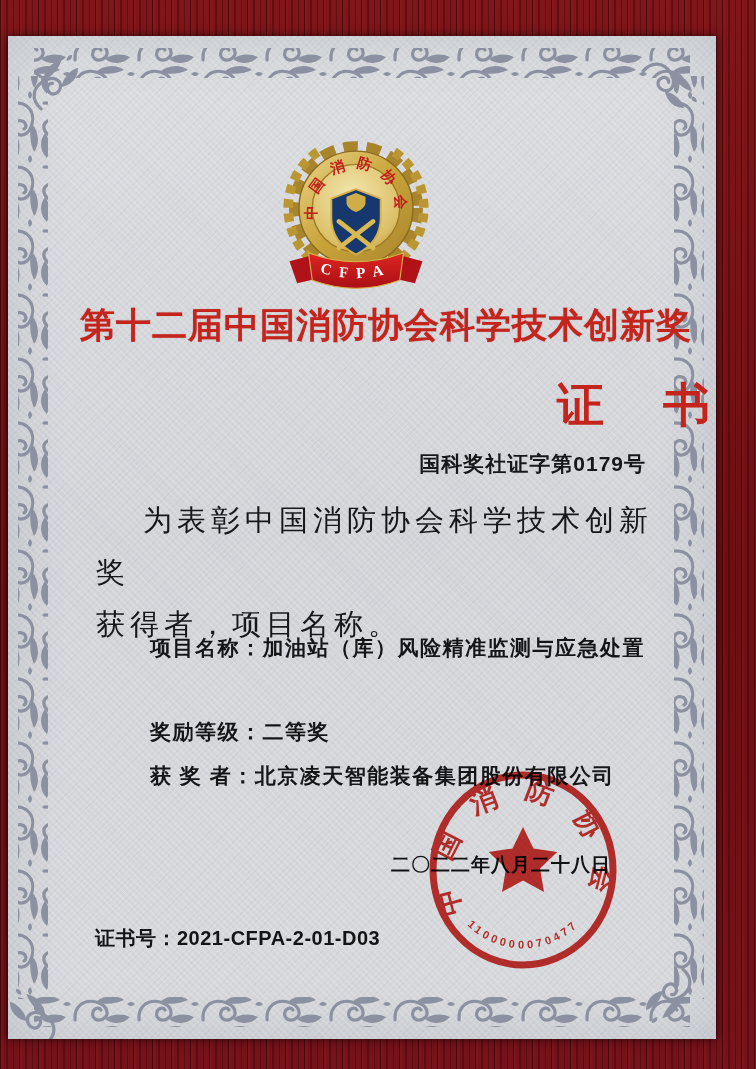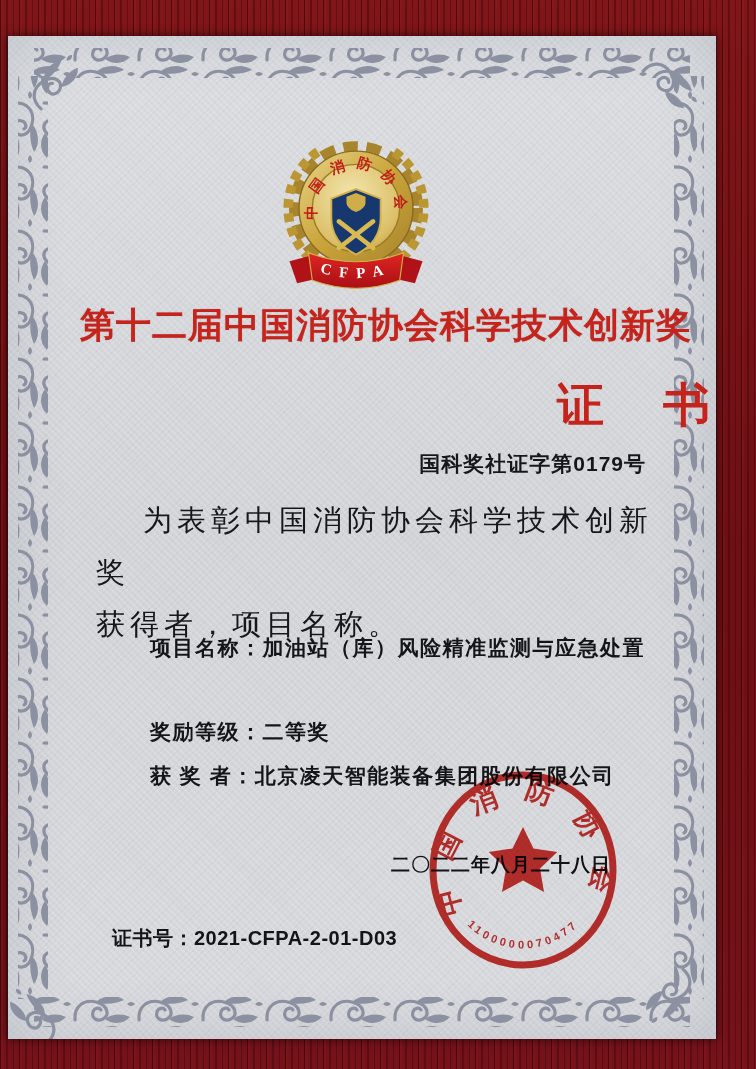--- a/index.html
+++ b/index.html
@@ -64,21 +64,21 @@
   .f3{left:142px;top:726px;}
   .seal{position:absolute;left:415px;top:731px;width:200px;height:210px;mix-blend-mode:multiply;}
   .dateline{
     position:absolute;left:383px;top:816px;
     color:#121215;font-size:19px;font-weight:bold;letter-spacing:1px;
     font-family:Liberation Sans, sans-serif;white-space:nowrap;
   }
   .certno{
     position:absolute;left:87px;top:889px;
     color:#141417;font-size:20px;font-weight:bold;letter-spacing:.5px;
-    font-family:"Liberation Sans","DejaVu Sans",sans-serif;white-space:nowrap;margin-left:17px;
+    font-family:"Liberation Sans","DejaVu Sans",sans-serif;white-space:nowrap;
   }
 </style>
 </head>
 <body>
 
 <div class="paper">
 
   <svg class="ornament" width="708" height="1003" viewBox="0 0 708 1003">
     <defs>
       <g id="scrollG">

